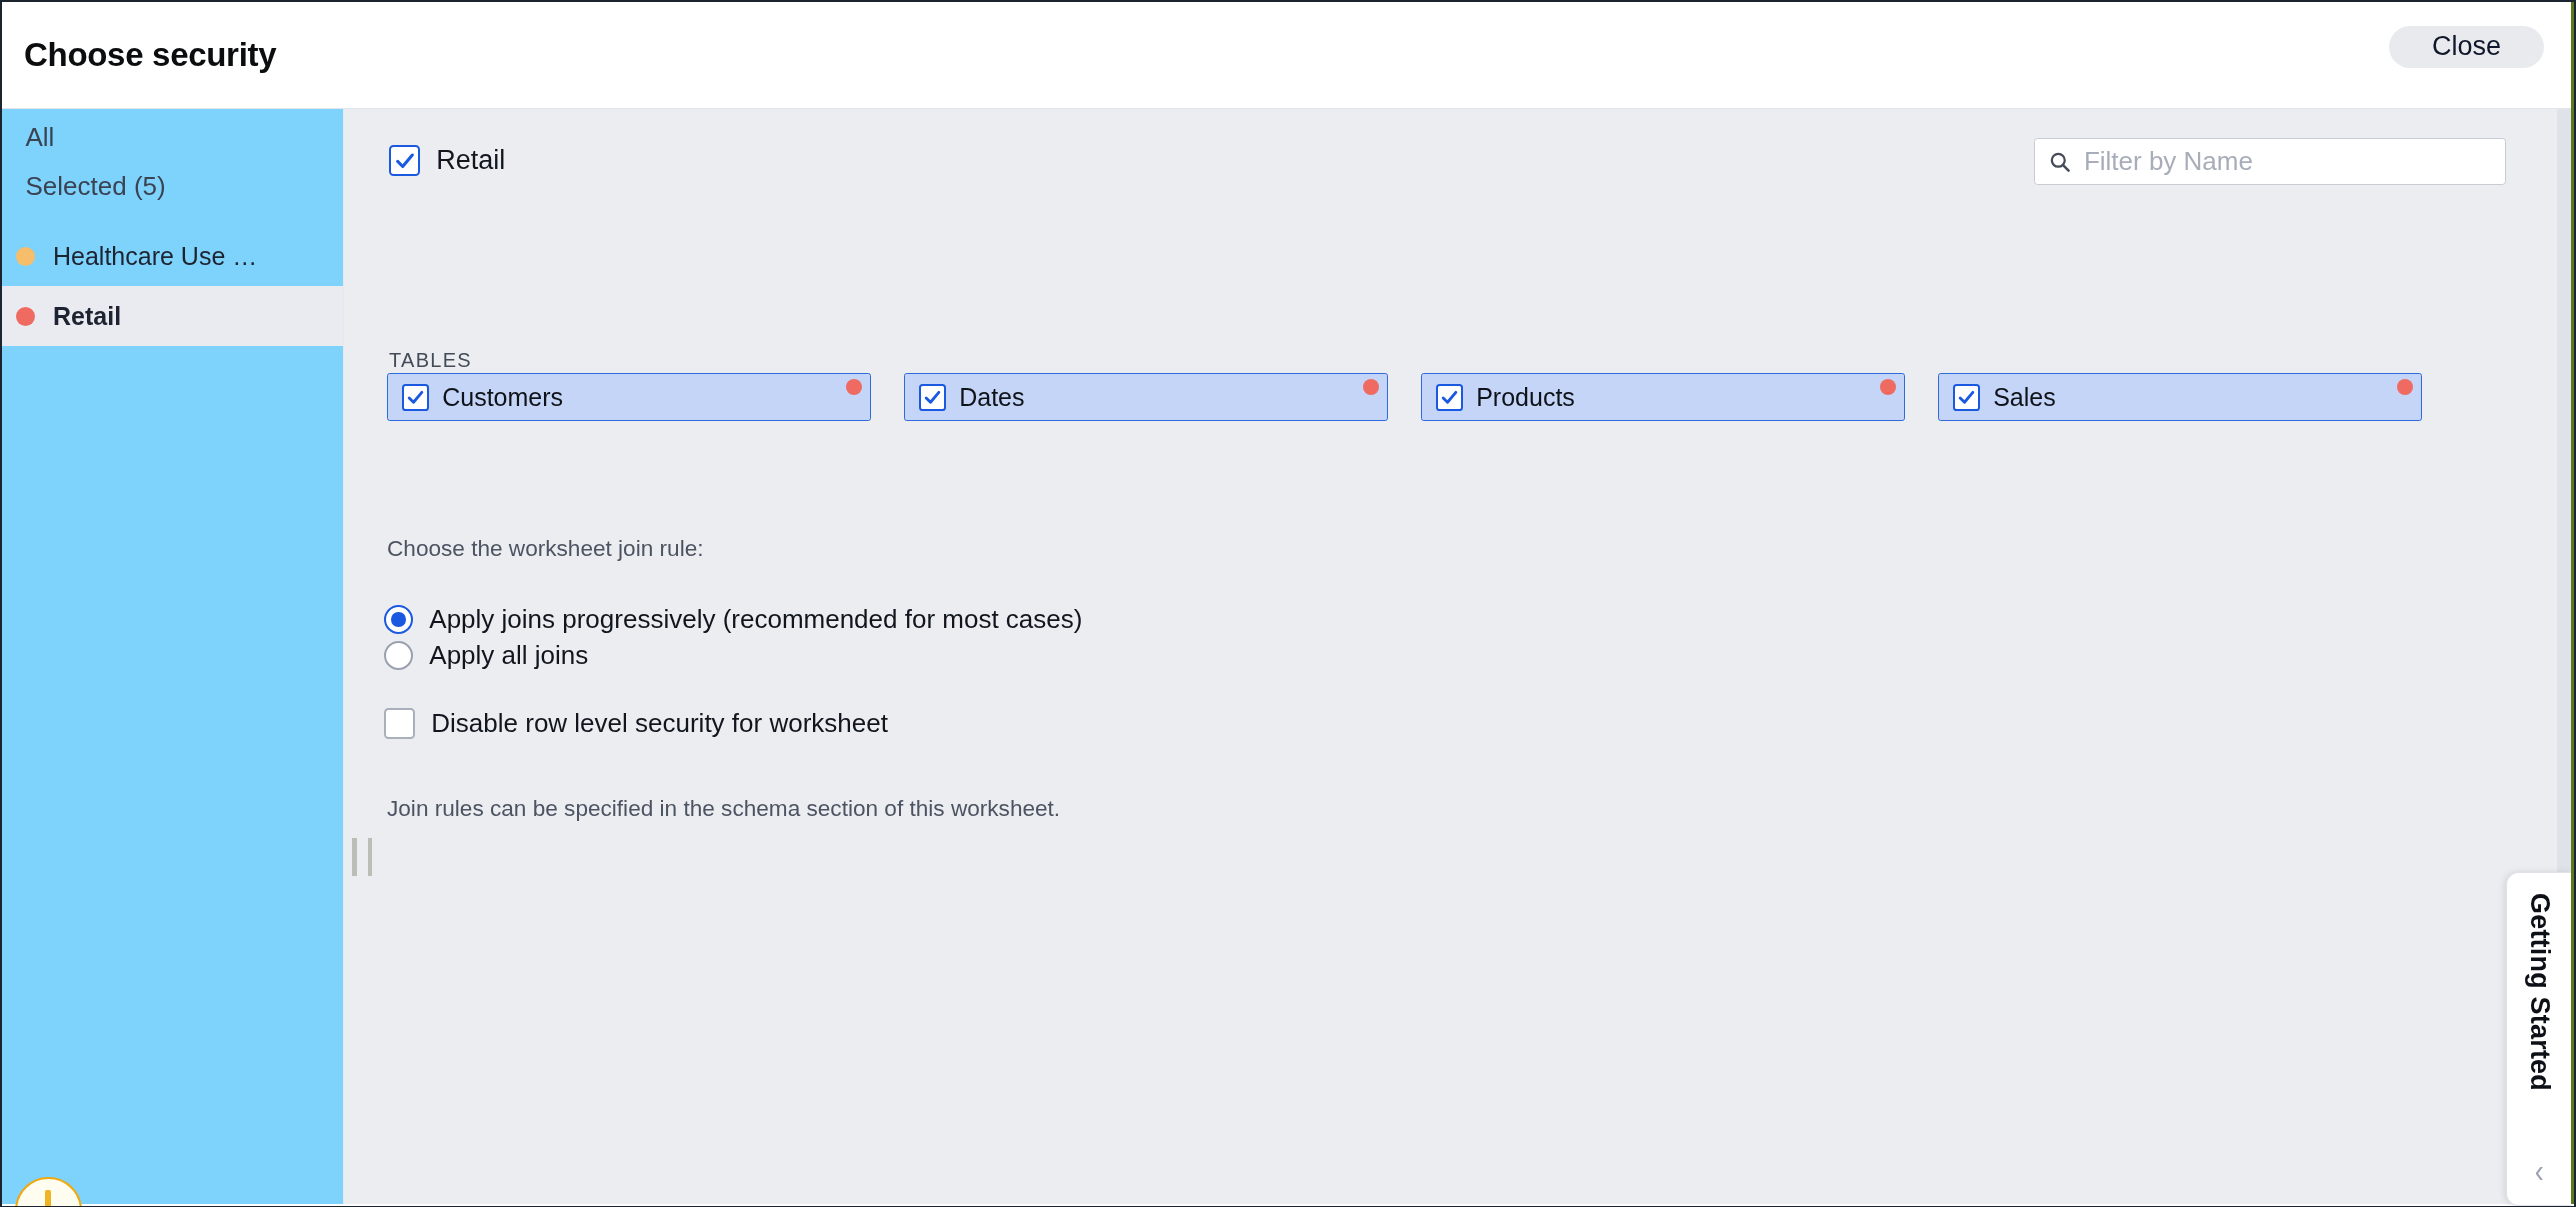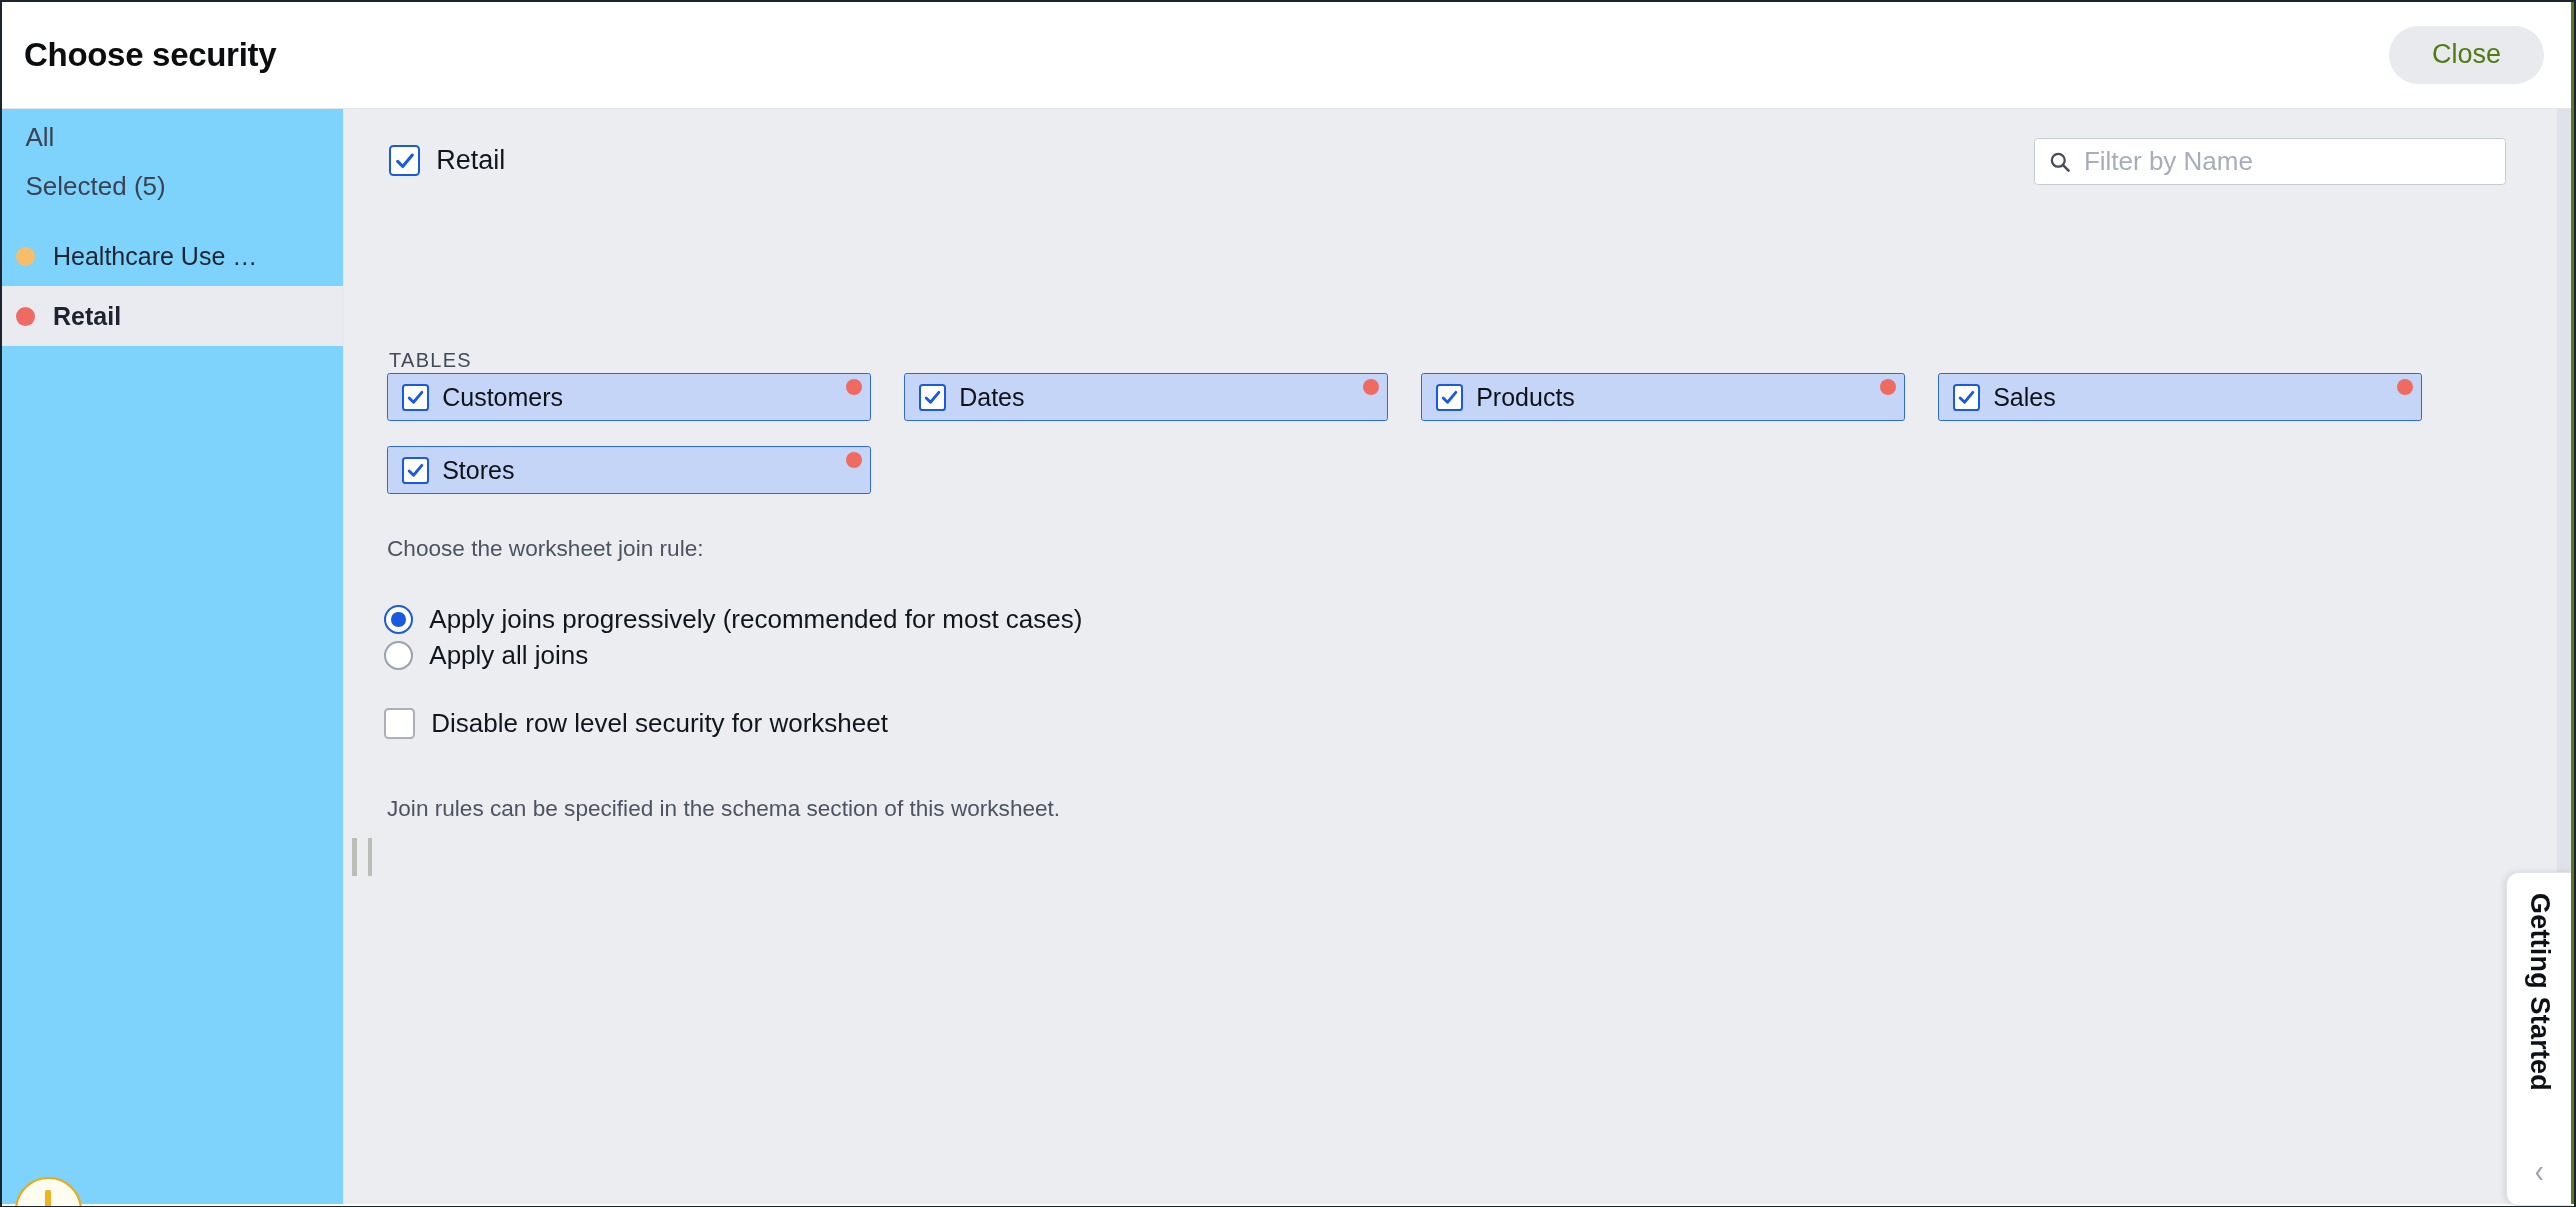--- a/index.html
+++ b/index.html
@@ -29,26 +29,26 @@
   #dialog-title {
     margin-left: 22px;
     font-size: 33px;
     font-weight: bold;
     color: #0c0d0f;
     letter-spacing: -0.3px;
   }
   #close-button {
     position: absolute;
     right: 29px; top: 23.5px;
-    width: 155px; height: 58px;
+    width: 155px; height: 42px;
     background: #e8eaee;
     border: none; border-radius: 31px;
     font-family: "Liberation Sans", sans-serif;
     font-size: 27px;
-    color: #4d7c0f;
+    color: #0f172a;
     cursor: pointer;
     display: flex; align-items: center; justify-content: center;
   }
 
   
   #sidebar {
     position: absolute; left: 0; top: 107px;
     width: 342px; height: 1095px;
     background: #7dd3fc;
     border-right: 0.9px solid #e6e8ec;
@@ -385,29 +385,20 @@
       <div class="table-card">
         <span class="cb checked">
           <svg width="19" height="19" viewBox="0 0 24 24" aria-hidden="true">
             <path d="M4 12.5 L9.5 18 L20 5.5" fill="none" stroke="#1b5ae0" stroke-width="3.6" stroke-linecap="round" stroke-linejoin="round"></path>
           </svg>
         </span>
         <span class="table-name">Sales</span>
         <span class="card-dot"></span>
       </div>
 
-      <div class="table-card">
-        <span class="cb checked">
-          <svg width="19" height="19" viewBox="0 0 24 24" aria-hidden="true">
-            <path d="M4 12.5 L9.5 18 L20 5.5" fill="none" stroke="#1b5ae0" stroke-width="3.6" stroke-linecap="round" stroke-linejoin="round"></path>
-          </svg>
-        </span>
-        <span class="table-name">Stores</span>
-        <span class="card-dot"></span>
-      </div>
 
     </div>
 
     <div id="join-prompt">Choose the worksheet join rule:</div>
 
     <div class="radio-row" id="radio-progressive">
       <span class="radio on">
           <span class="inner"></span>
         </span>
       <span class="radio-label">Apply joins progressively (recommended for most cases)</span>

